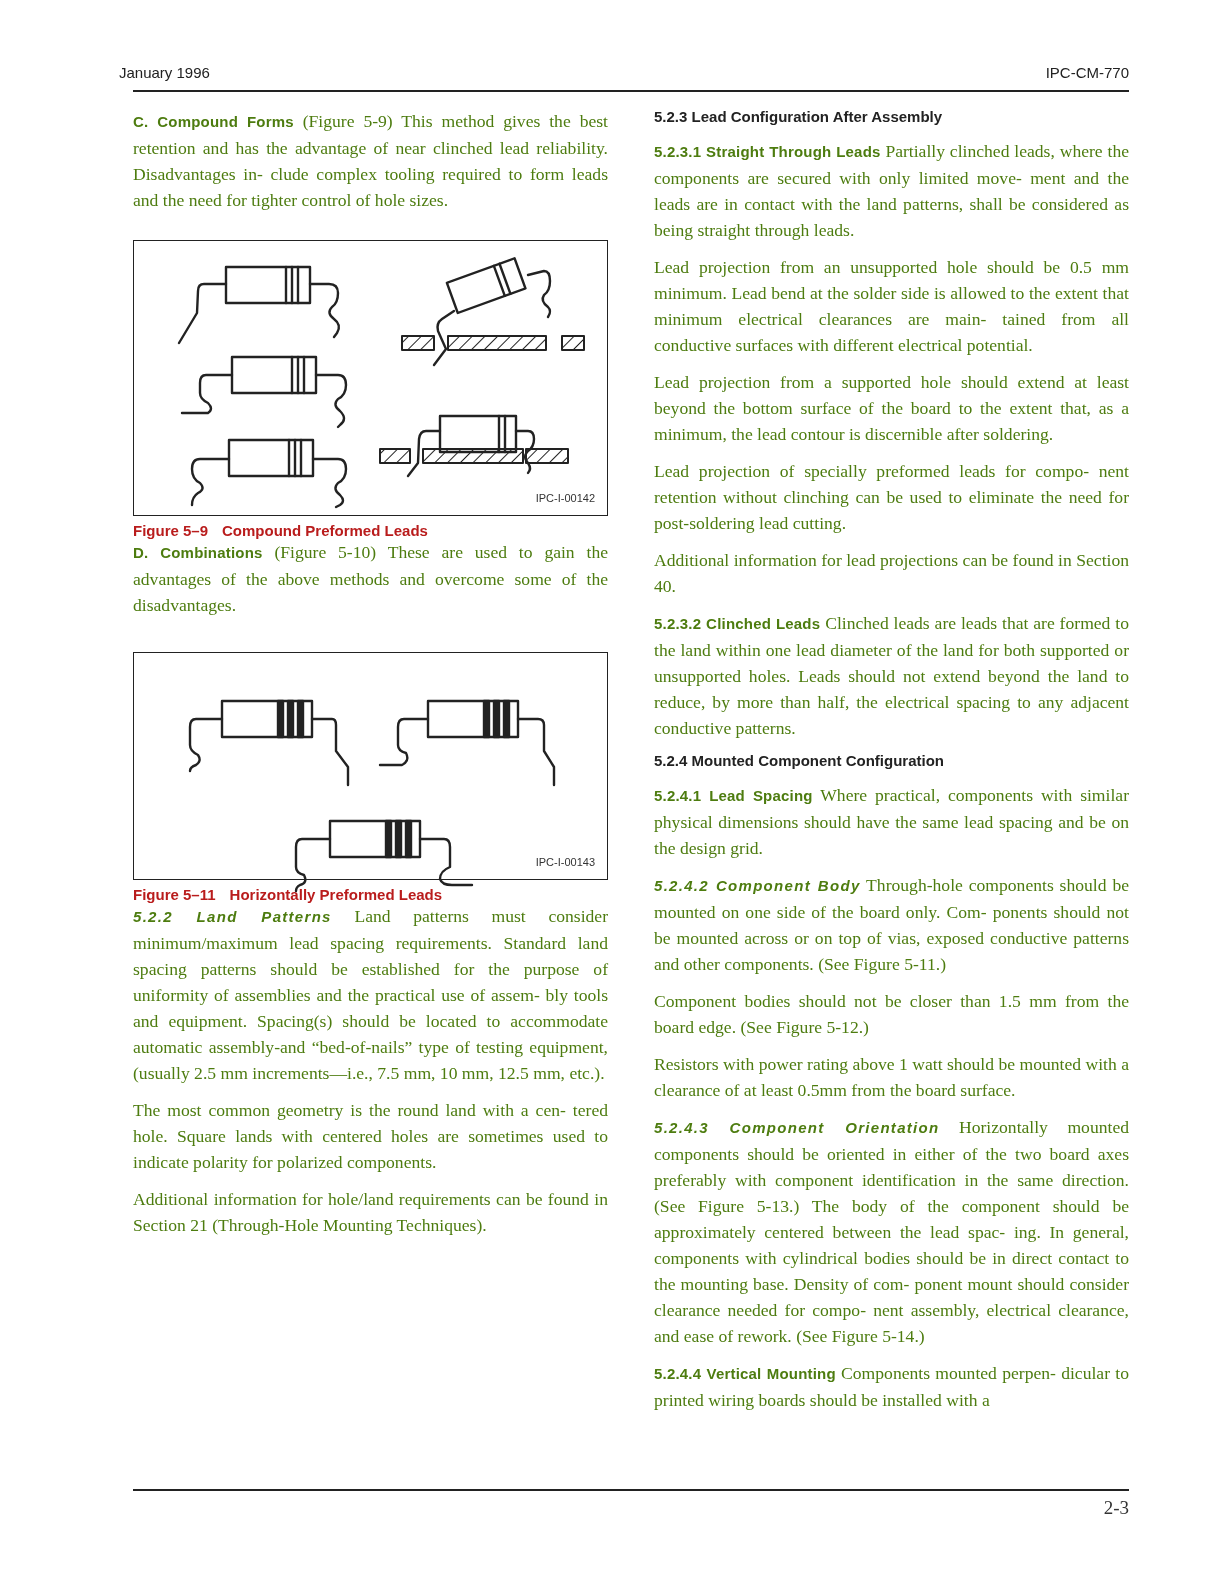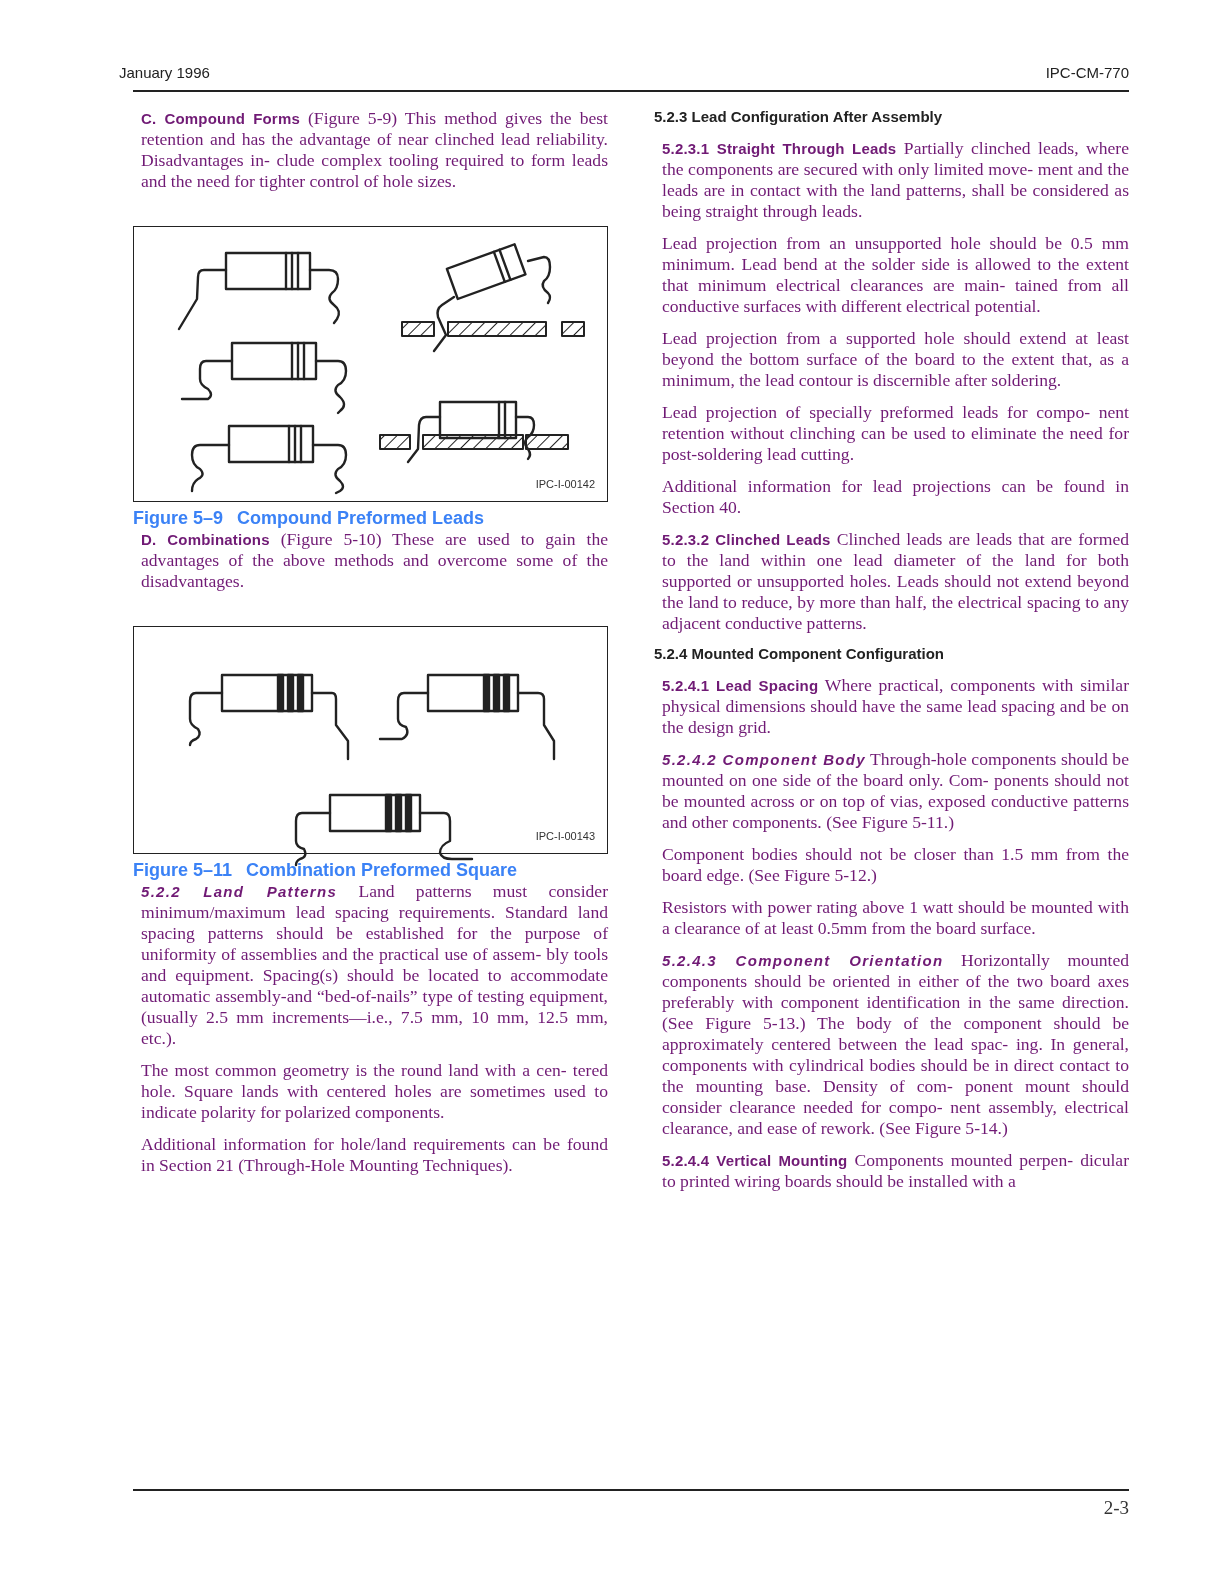--- a/index.html
+++ b/index.html
@@ -10,31 +10,31 @@
   .hdr-right { right: 100px; }
   .rule { position: absolute; left: 133px; width: 996px; height: 2px; background: #222; }
   .rule-top { top: 90px; }
   .rule-bottom { top: 1489px; }
   .pagenum { position: absolute; right: 100px; top: 1497px; font-family: "Liberation Serif", serif; font-size: 19px; color: #333; }
 
   .col { position: absolute; top: 108px; width: 475px; }
   .col-left { left: 133px; }
   .col-right { left: 654px; }
 
-  p.para { margin: 0 0 11px 8px; font-family: "Liberation Serif", serif; font-size: 17.6px; line-height: 21px; text-align: justify; color: #701a75; }
+  p.para { margin: 0 0 11px 0; font-family: "Liberation Serif", serif; font-size: 17.6px; line-height: 26px; text-align: justify; color: #4d7c0f; }
   .rh { font-family: "Liberation Sans", sans-serif; font-weight: bold; font-size: 15px; letter-spacing: 0.2px; }
   .spaced { letter-spacing: 1.3px; font-style: italic; }
   h3.sec { margin: 0 0 13px 0; font-family: "Liberation Sans", sans-serif; font-weight: bold; font-size: 15px; color: #222; }
 
   .figure { border: 1.5px solid #222; position: relative; box-sizing: border-box; width: 475px; }
-  .fig9 { height: 276px; margin-top: 34px; }
+  .fig9 { height: 276px; margin-top: 27px; }
   .fig10 { height: 228px; margin-top: 34px; }
   .figure svg { position: absolute; left: 0; top: 0; }
   .fig-id { position: absolute; right: 12px; bottom: 11px; font-family: "Liberation Sans", sans-serif; font-size: 11px; color: #333; }
-  .caption { font-family: "Liberation Sans", sans-serif; font-weight: bold; font-size: 18px; margin: 6px 0 0 0; color: #3b82f6; }
+  .caption { font-family: "Liberation Sans", sans-serif; font-weight: bold; font-size: 15px; margin: 6px 0 0 0; color: #b91c1c; }
   .caption .cap-num { margin-right: 14px; }
   .after-fig { margin-top: 33px; }
 </style>
 </head>
 <body>
 
 <div class="page">
 
   <div class="hdr hdr-left">January 1996</div>
   <div class="hdr hdr-right">IPC-CM-770</div>
@@ -148,21 +148,21 @@
               <rect x="262" y="168" width="5" height="36" fill="#222"></rect>
               <rect x="272" y="168" width="5" height="36" fill="#222"></rect>
             <path d="M196 186 H168 Q162 186 162 194 L162 214 Q162 220 170 222 Q174 230 166 232 Q162 234 162 238"></path>
             <path d="M286 186 H310 Q316 186 316 194 L316 214 Q306 218 306 226 Q308 232 318 232 H338"></path>
           </g>
         </g>
       </svg>
       <span class="fig-id">IPC-I-00143</span>
     </div>
     <div class="caption">
-      <span class="cap-num">Figure 5–11</span><span>Combination Preformed Square</span>
+      <span class="cap-num">Figure 5–11</span><span>Horizontally Preformed Leads</span>
     </div>
 
     <p class="para after-fig">
       <span class="rh spaced">5.2.2 Land Patterns</span><span>  Land patterns must consider minimum/maximum lead spacing requirements. Standard land spacing patterns should be established for the purpose of uniformity of assemblies and the practical use of assem- bly tools and equipment. Spacing(s) should be located to accommodate automatic assembly-and “bed-of-nails” type of testing equipment, (usually 2.5 mm increments—i.e., 7.5 mm, 10 mm, 12.5 mm, etc.).</span>
     </p>
     <p class="para">The most common geometry is the round land with a cen- tered hole. Square lands with centered holes are sometimes used to indicate polarity for polarized components.</p>
     <p class="para">Additional information for hole/land requirements can be found in Section 21 (Through-Hole Mounting Techniques).</p>
   </div>
 
   <div class="col col-right">

